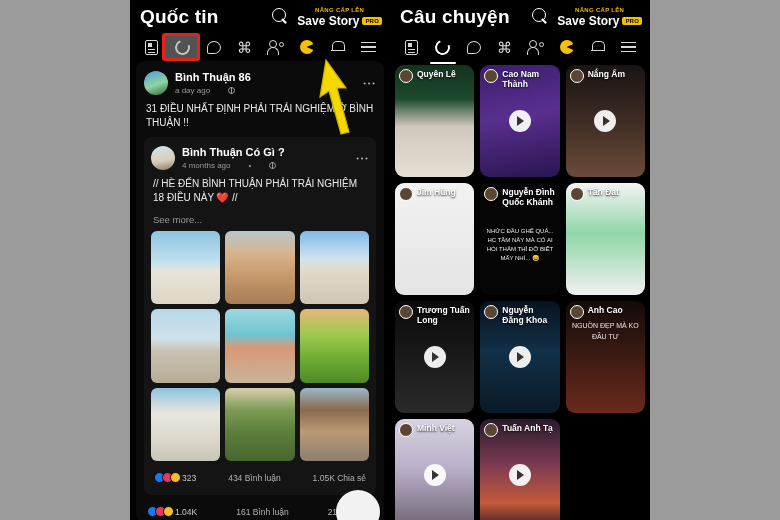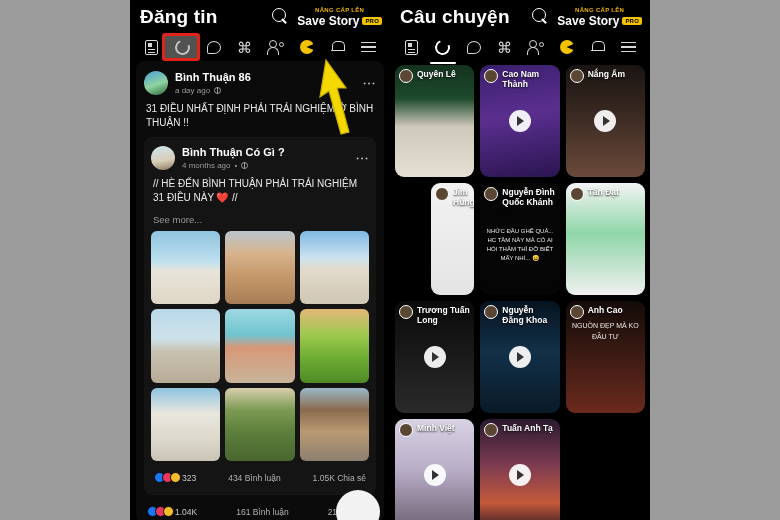--- a/index.html
+++ b/index.html
@@ -69,21 +69,21 @@
 
   
   .feed { padding:0 6px; }
   .card { background:#0b0b0b; border-radius:8px; padding:6px 8px 0; }
   .post-head { display:flex; align-items:center; gap:7px; padding:4px 0 2px; }
   .avatar { width:24px; height:24px; border-radius:50%; flex:0 0 24px;
     background:linear-gradient(160deg,#4a9fd8 0%,#8fd3a0 55%,#2f6b3a 100%); }
   .avatar.sky { background:linear-gradient(170deg,#cfe4ef 0%,#d9cdb6 60%,#8a7a62 100%); }
   .ph-txt { flex:1; min-width:0; }
   .ph-name { color:#fff; font-size:11px; font-weight:bold; line-height:1.25; }
-  .ph-meta { color:#9a9a9a; font-size:8px; line-height:1.4; display:flex; align-items:center; gap:4px; }
+  .ph-meta { color:#9a9a9a; font-size:8px; line-height:1.4; display:flex; align-items:center; gap:18px; }
   .globe { width:7px; height:7px; border:1px solid #9a9a9a; border-radius:50%; position:relative; }
   .globe::after{ content:""; position:absolute; left:2.2px; top:-1px; width:0; height:7px; border-left:1px solid #9a9a9a; }
   .dots { color:#cfcfcf; font-size:13px; letter-spacing:0; line-height:.6; padding:0 3px;
     writing-mode:vertical-rl; }
   .post-text { color:#eaeaea; font-size:10px; line-height:1.45; padding:4px 2px 6px; }
   .inner-card { background:#141414; border-radius:8px; padding:5px 7px 7px; margin-bottom:6px; }
   .see-more { color:#9a9a9a; font-size:9.5px; padding:2px 2px 6px; }
 
   .grid { display:grid; grid-template-columns:repeat(3,1fr); gap:5px; padding-bottom:6px; }
   .ph { aspect-ratio:1/1.06; border-radius:6px; overflow:hidden; }
@@ -129,40 +129,40 @@
     width:22px; height:22px; border-radius:50%; background:rgba(255,255,255,.92); z-index:3; }
   .play::after{ content:""; position:absolute; left:8.5px; top:6px;
     border-left:7px solid #333; border-top:5px solid transparent; border-bottom:5px solid transparent; }
   .st-cap { position:absolute; left:5px; right:5px; top:26px; color:#e8e8e8;
     font-size:6px; line-height:1.5; text-align:center; z-index:2; }
 
   .s1{background:linear-gradient(180deg,#14321f 0%,#1d4a2c 30%,#cfc8bc 55%,#e6e0d4 100%);}
   .s2{background:linear-gradient(170deg,#3b1f6e 0%,#5a2f8f 45%,#2a1550 100%);}
   .s3{background:linear-gradient(180deg,#b9b2ab 0%,#d9c9bd 45%,#c2aa9c 100%);}
   .s4{background:linear-gradient(180deg,#1a1412 0%,#3a2a22 45%,#6b4a3a 100%);}
-  .s5{background:linear-gradient(180deg,#f2f2f2 0%,#e4e4e4 100%);margin-left:36px;}
+  .s5{background:linear-gradient(180deg,#f2f2f2 0%,#e4e4e4 100%);}
   .s6{background:#050505;}
   .s7{background:linear-gradient(180deg,#f4f4f4 0%,#8fd6a8 45%,#f0f0f0 100%);}
   .s8{background:linear-gradient(180deg,#0a0a0a 0%,#1c1c1c 55%,#2a2a2a 100%);}
   .s9{background:linear-gradient(180deg,#07131f 0%,#123048 45%,#0a1a28 100%);}
   .s10{background:linear-gradient(180deg,#140b08 0%,#3d1b14 50%,#6b2a1c 100%);}
   .s11{background:linear-gradient(180deg,#d8d2e2 0%,#b9aec8 45%,#6a6070 100%);}
   .s12{background:linear-gradient(180deg,#2a1a2e 0%,#7a3a52 40%,#c45a3a 75%,#2a1520 100%);}
 </style>
 </head>
 <body>
 
 <div class="stage">
 
   <div class="gutter"></div>
 
   <div class="phone">
 
     <div class="topbar">
-      <div class="app-title">Đăng tin</div>
+      <div class="app-title">Quốc tin</div>
       <div class="topbar-right">
         <div class="search-ico"></div>
         <div class="savestory">
           <span class="ss-up">NÂNG CẤP LÊN</span>
           <span class="ss-row">
             <span class="ss-main">Save Story</span>
             <span class="ss-pro">PRO</span>
           </span>
         </div>
       </div>
@@ -227,21 +227,21 @@
               <div class="ph-name">Bình Thuận Có Gì ?</div>
               <div class="ph-meta">
                 <span>4 months ago</span>
                 <span>•</span>
                 <span class="globe"></span>
               </div>
             </div>
             <div class="dots">⋮</div>
           </div>
 
-          <div class="post-text">// HÈ ĐẾN BÌNH THUẬN PHẢI TRẢI NGHIỆM 31 ĐIỀU NÀY ❤️ //</div>
+          <div class="post-text">// HÈ ĐẾN BÌNH THUẬN PHẢI TRẢI NGHIỆM 18 ĐIỀU NÀY ❤️ //</div>
           <div class="see-more">See more...</div>
 
           <div class="grid">
             <div class="ph p1"></div>
             <div class="ph p2"></div>
             <div class="ph p3"></div>
             <div class="ph p4"></div>
             <div class="ph p5"></div>
             <div class="ph p6"></div>
             <div class="ph p7"></div>

